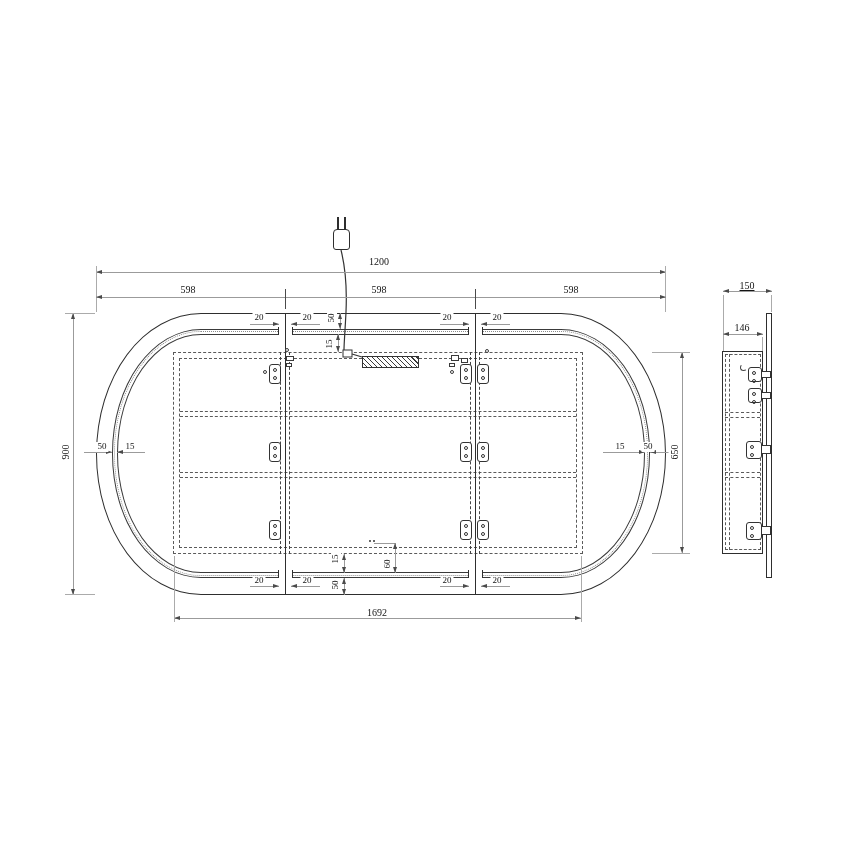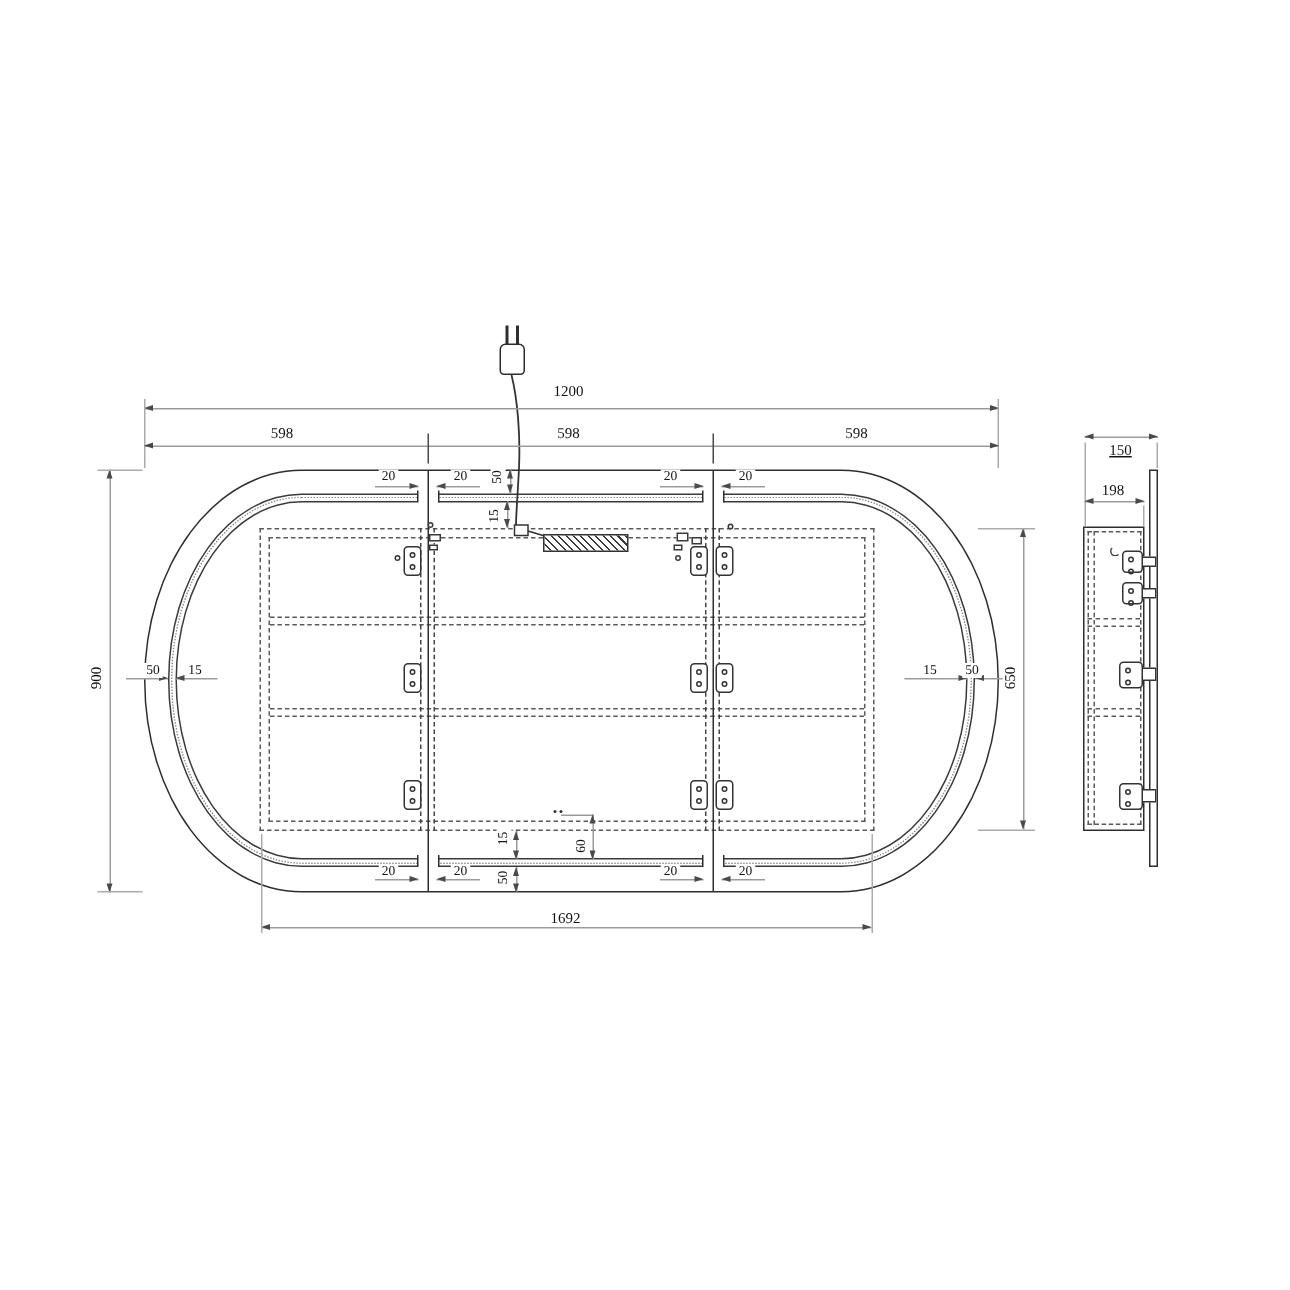--- a/index.html
+++ b/index.html
@@ -194,25 +194,25 @@
     <div class="dh aL" style="left:117px;top:452px;width:28px;"></div>
 
     <span class="dlab sm" style="left:620px;top:442px;">15</span>
     <span class="dlab sm" style="left:648px;top:442px;">50</span>
     <div class="dh aR" style="left:603px;top:452px;width:42px;"></div>
     <div class="dh aL" style="left:650px;top:452px;width:28px;"></div>
   </div>
 
   <div class="abs" style="left:0;top:0;width:860px;height:860px;">
 
-    <span class="dlab" style="left:747px;top:295px;text-decoration:underline;">150</span>
+    <span class="dlab" style="left:747px;top:280px;text-decoration:underline;">150</span>
     <div class="dh aL aR" style="left:723px;top:291px;width:49px;"></div>
     <div class="dv ext" style="left:722.5px;top:295px;height:56px;"></div>
     <div class="dv ext" style="left:771px;top:295px;height:17px;"></div>
-    <span class="dlab" style="left:742px;top:322px;">198</span>
+    <span class="dlab" style="left:742px;top:322px;">146</span>
     <div class="dh aL aR" style="left:723px;top:334px;width:40px;"></div>
     <div class="dv ext" style="left:762px;top:337px;height:14px;"></div>
 
     <div class="oval" style="left:722px;top:351px;width:41px;height:203px;border-radius:0;background:#fff;z-index:2;"></div>
     <div class="dsh" style="left:725px;top:354px;width:36px;height:196px;z-index:3;"></div>
     <div class="dshv" style="left:729px;top:354px;height:196px;z-index:3;"></div>
     <div class="dshh" style="left:725px;top:412px;width:35px;z-index:3;"></div>
     <div class="dshh" style="left:725px;top:417px;width:35px;z-index:3;"></div>
     <div class="dshh" style="left:725px;top:472px;width:35px;z-index:3;"></div>
     <div class="dshh" style="left:725px;top:477px;width:35px;z-index:3;"></div>

